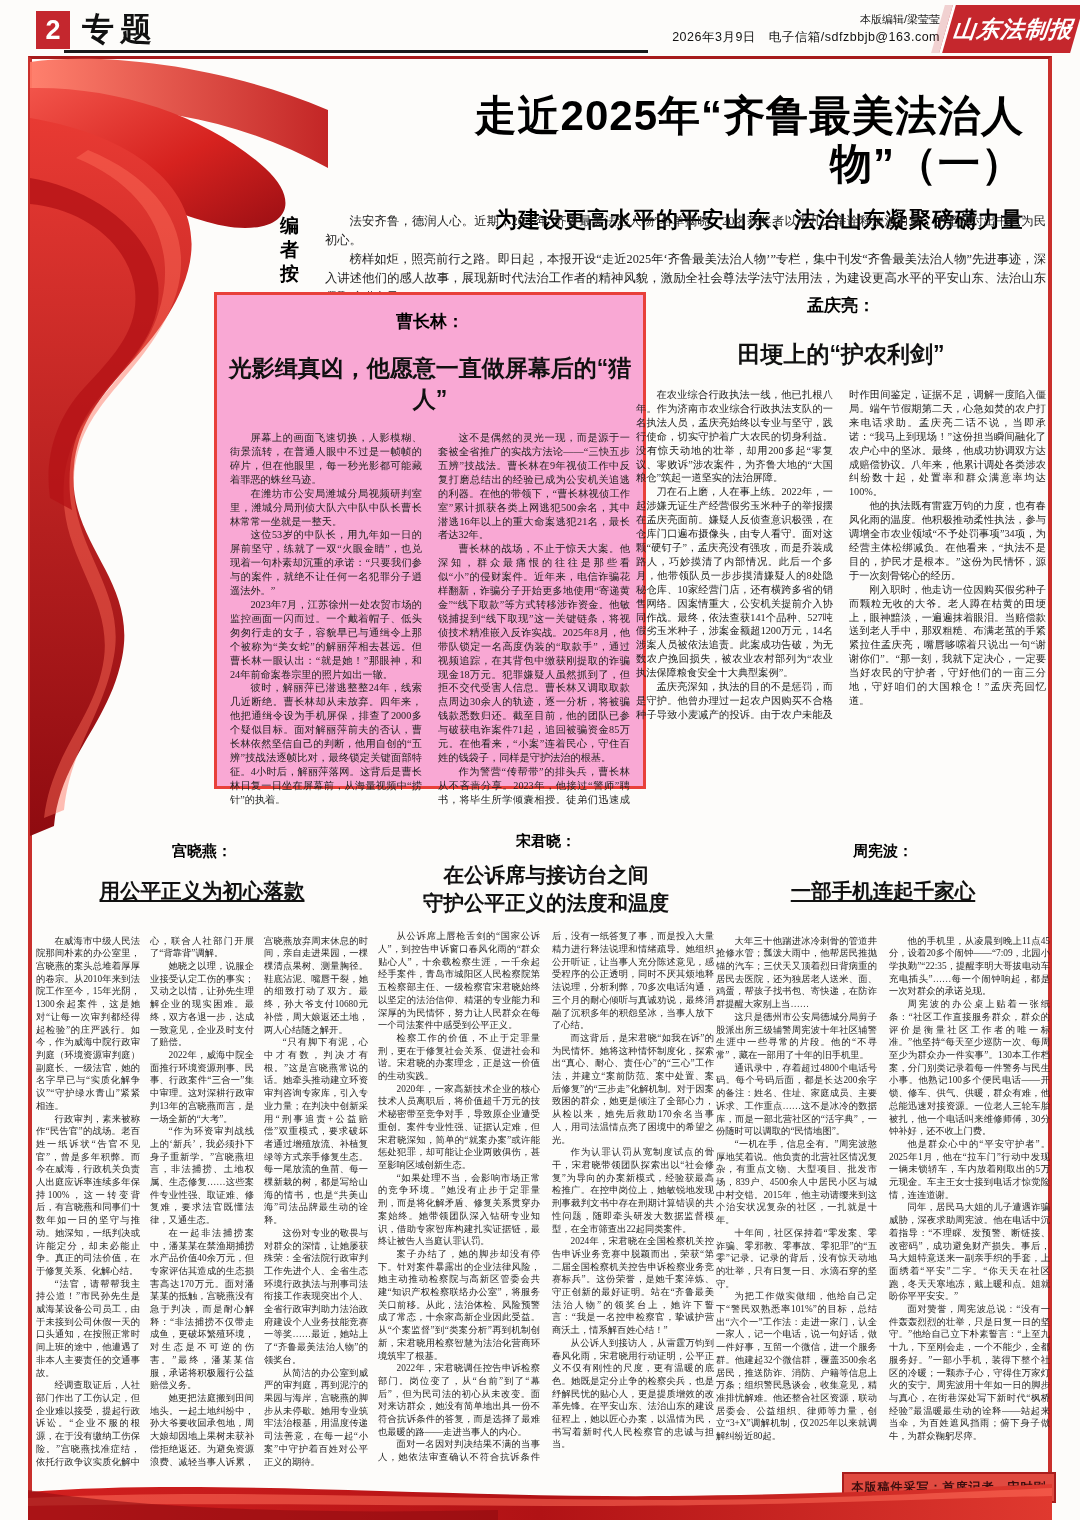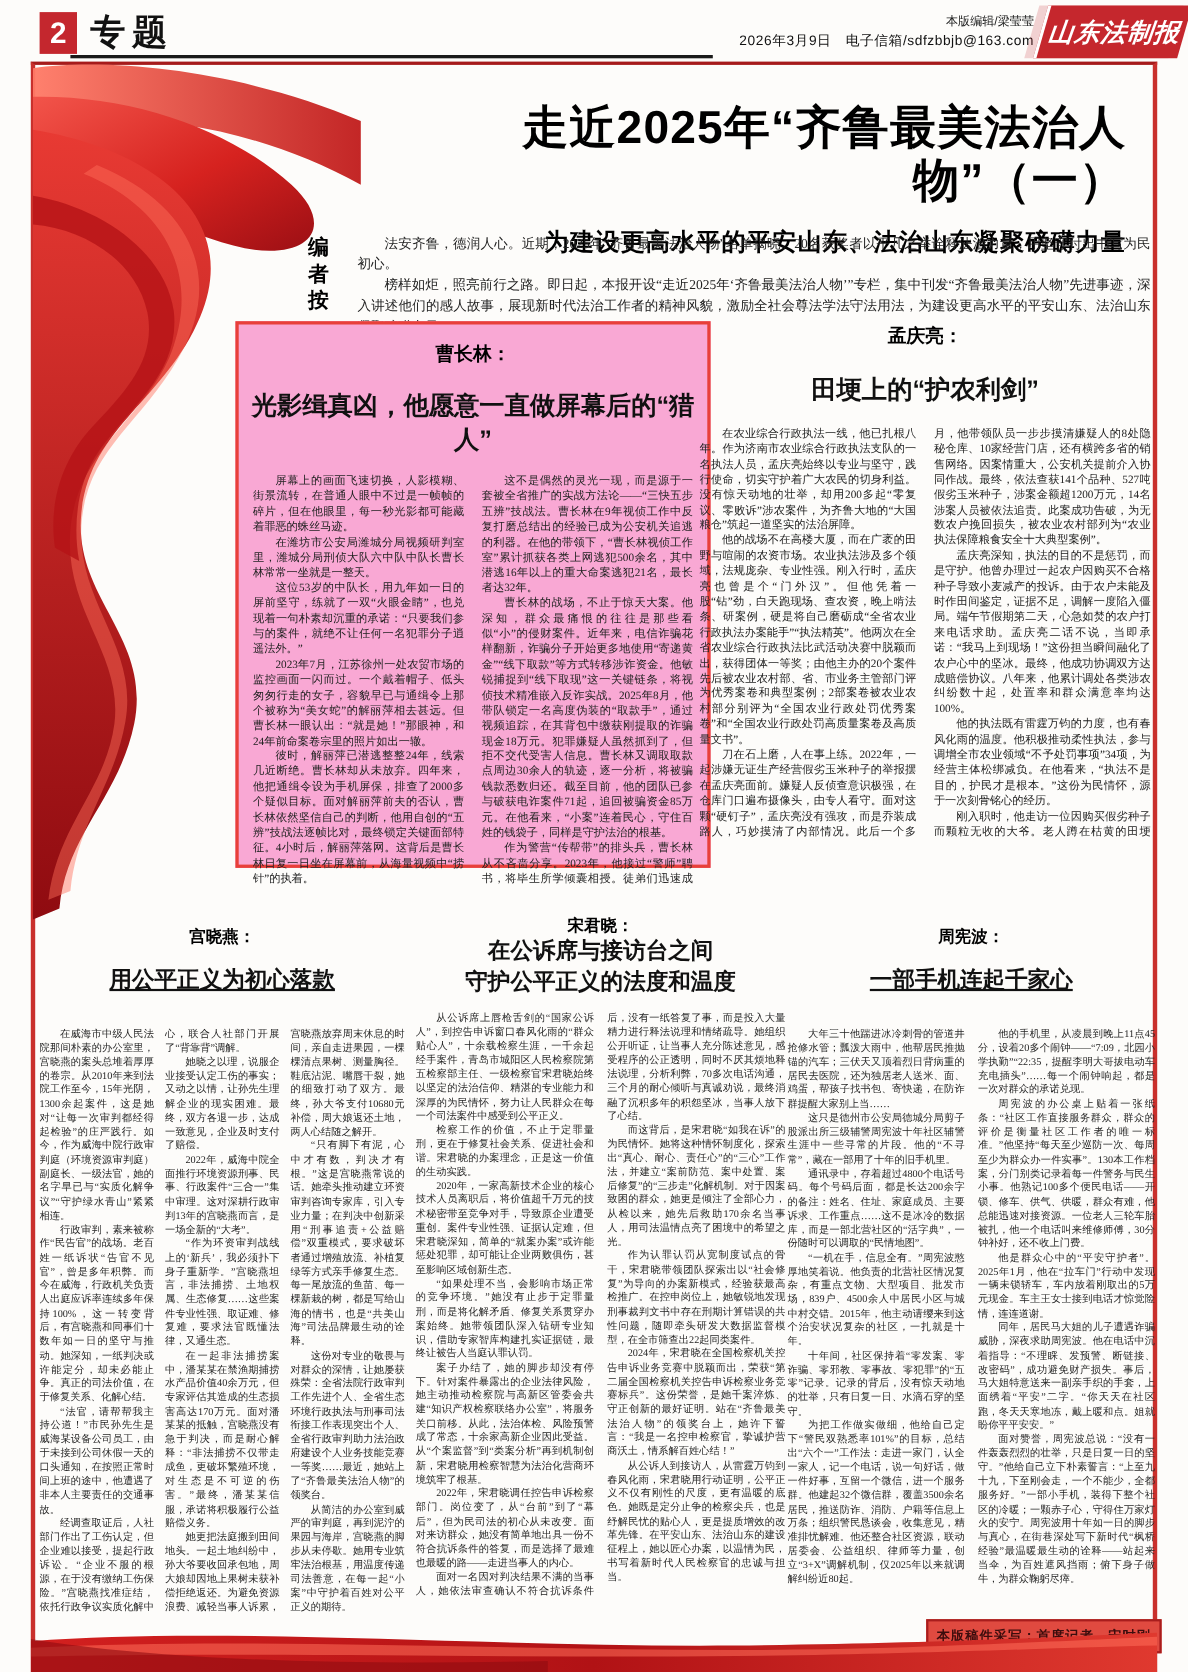--- a/index.html
+++ b/index.html
@@ -54,21 +54,21 @@
   .meng .abody{margin:18px 4px 0;height:388px;}
   .bot .aname{font-size:15px;}
   .bot .atitle{font-size:20.5px;}
   .gong{position:absolute;left:36px;top:842px;width:332px;}
   .gong .abody{margin-top:30px;height:550px;column-count:3;column-gap:10px;}
   .song{position:absolute;left:378px;top:832px;width:336px;}
   .song .abody{margin-top:14px;height:550px;column-count:2;column-gap:12px;}
   .zhou{position:absolute;left:716px;top:842px;width:334px;}
   .zhou .abody{margin-top:30px;height:550px;column-count:2;column-gap:12px;}
   .gong .atitle,.zhou .atitle{margin-top:16px;text-decoration:underline;}
-  .song .atitle{}
+  .song .atitle{margin-top:10px;}
   
   .ribbon{position:absolute;left:30px;top:58px;width:300px;height:780px;pointer-events:none;}
   .swoosh{position:absolute;left:28px;bottom:0;width:1024px;height:36px;}
   .credit{position:absolute;left:842px;top:1472px;width:210px;height:27px;background:#e04a40;
           border:2px solid #a81d1d;display:flex;align-items:center;justify-content:center;}
   .credit span{font:700 12px "Liberation Sans","DejaVu Sans",sans-serif;color:#3c0d0d;letter-spacing:1px;}
 </style>
 </head>
 <body>
 
@@ -140,21 +140,20 @@
         <p>曹长林的战场，不止于惊天大案。他深知，群众最痛恨的往往是那些看似“小”的侵财案件。近年来，电信诈骗花样翻新，诈骗分子开始更多地使用“寄递黄金”“线下取款”等方式转移涉诈资金。他敏锐捕捉到“线下取现”这一关键链条，将视侦技术精准嵌入反诈实战。2025年8月，他带队锁定一名高度伪装的“取款手”，通过视频追踪，在其背包中缴获刚提取的诈骗现金18万元。犯罪嫌疑人虽然抓到了，但拒不交代受害人信息。曹长林又调取取款点周边30余人的轨迹，逐一分析，将被骗钱款悉数归还。截至目前，他的团队已参与破获电诈案件71起，追回被骗资金85万元。在他看来，“小案”连着民心，守住百姓的钱袋子，同样是守护法治的根基。</p>
         <p>作为警营“传帮带”的排头兵，曹长林从不吝啬分享。2023年，他接过“警师”聘书，将毕生所学倾囊相授。徒弟们迅速成长：有人抓获潜逃30年的命案逃犯，有人破获持枪重案。更令人动容的是，这份事业已延续至家庭——他的儿子曹俊坤从警校毕业后，投身网络安全战线，不仅继承了父亲的敬业精神，还利用专业所长，为父亲研发视频比对软件，将日均比对效率从百人提升至千人以上。父子二人，一个在光影中追凶，一个在代码里赋能，共同书写着新时代公安的薪火传承。</p>
       </div>
   </div>
 
   <div class="art meng">
     <div class="aname">孟庆亮：</div>
     <div class="atitle">田埂上的“护农利剑”</div>
     <div class="abody top-body">
         <p>在农业综合行政执法一线，他已扎根八年。作为济南市农业综合行政执法支队的一名执法人员，孟庆亮始终以专业与坚守，践行使命，切实守护着广大农民的切身利益。没有惊天动地的壮举，却用200多起“零复议、零败诉”涉农案件，为齐鲁大地的“大国粮仓”筑起一道坚实的法治屏障。</p>
-        <p>他的战场不在高楼大厦，而在广袤的田野与喧闹的农资市场。农业执法涉及多个领域，法规庞杂、专业性强。刚入行时，孟庆亮也曾是个“门外汉”。但他凭着一股“钻”劲，白天跑现场、查农资，晚上啃法条、研案例，硬是将自己磨砺成“全省农业行政执法办案能手”“执法精英”。他两次在全省农业综合行政执法比武活动决赛中脱颖而出，获得团体一等奖；由他主办的20个案件先后被农业农村部、省、市业务主管部门评为优秀案卷和典型案例；2部案卷被农业农村部分别评为“全国农业行政处罚优秀案卷”和“全国农业行政处罚高质量案卷及高质量文书”。</p>
         <p>刀在石上磨，人在事上练。2022年，一起涉嫌无证生产经营假劣玉米种子的举报摆在孟庆亮面前。嫌疑人反侦查意识极强，在仓库门口遍布摄像头，由专人看守。面对这颗“硬钉子”，孟庆亮没有强攻，而是乔装成路人，巧妙摸清了内部情况。此后一个多月，他带领队员一步步摸清嫌疑人的8处隐秘仓库、10家经营门店，还有横跨多省的销售网络。因案情重大，公安机关提前介入协同作战。最终，依法查获141个品种、527吨假劣玉米种子，涉案金额超1200万元，14名涉案人员被依法追责。此案成功告破，为无数农户挽回损失，被农业农村部列为“农业执法保障粮食安全十大典型案例”。</p>
         <p>孟庆亮深知，执法的目的不是惩罚，而是守护。他曾办理过一起农户因购买不合格种子导致小麦减产的投诉。由于农户未能及时作田间鉴定，证据不足，调解一度陷入僵局。端午节假期第二天，心急如焚的农户打来电话求助。孟庆亮二话不说，当即承诺：“我马上到现场！”这份担当瞬间融化了农户心中的坚冰。最终，他成功协调双方达成赔偿协议。八年来，他累计调处各类涉农纠纷数十起，处置率和群众满意率均达100%。</p>
         <p>他的执法既有雷霆万钧的力度，也有春风化雨的温度。他积极推动柔性执法，参与调增全市农业领域“不予处罚事项”34项，为经营主体松绑减负。在他看来，“执法不是目的，护民才是根本。”这份为民情怀，源于一次刻骨铭心的经历。</p>
         <p>刚入职时，他走访一位因购买假劣种子而颗粒无收的大爷。老人蹲在枯黄的田埂上，眼神黯淡，一遍遍抹着眼泪。当赔偿款送到老人手中，那双粗糙、布满老茧的手紧紧拉住孟庆亮，嘴唇哆嗦着只说出一句“谢谢你们”。“那一刻，我就下定决心，一定要当好农民的守护者，守好他们的一亩三分地，守好咱们的大国粮仓！”孟庆亮回忆道。</p>
       </div>
   </div>
 
   <div class="art bot gong">
     <div class="aname">宫晓燕：</div>
     <div class="atitle">用公平正义为初心落款</div>

